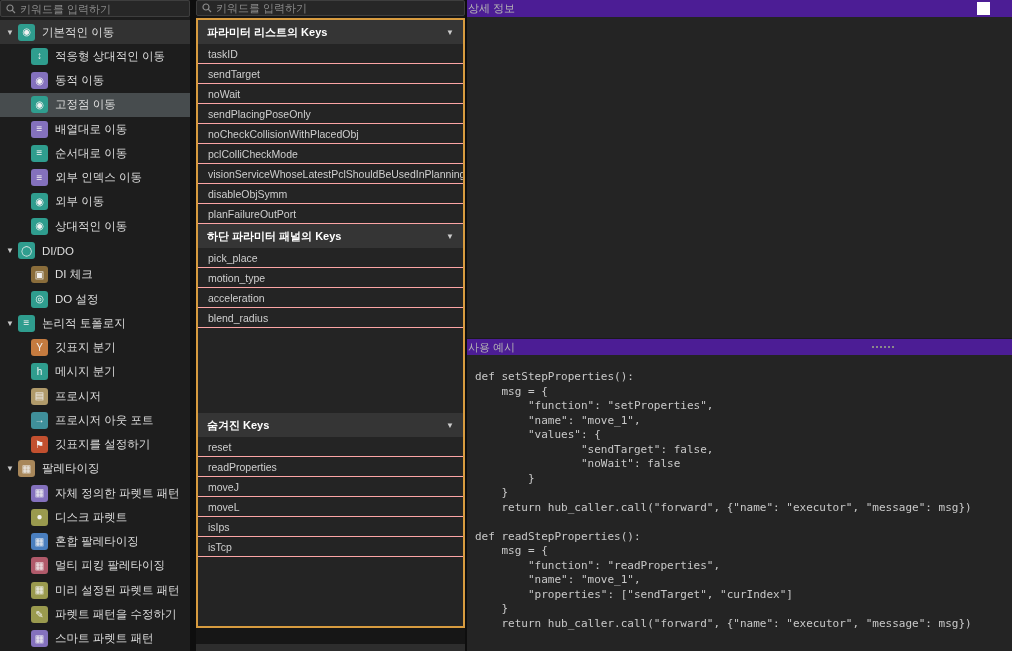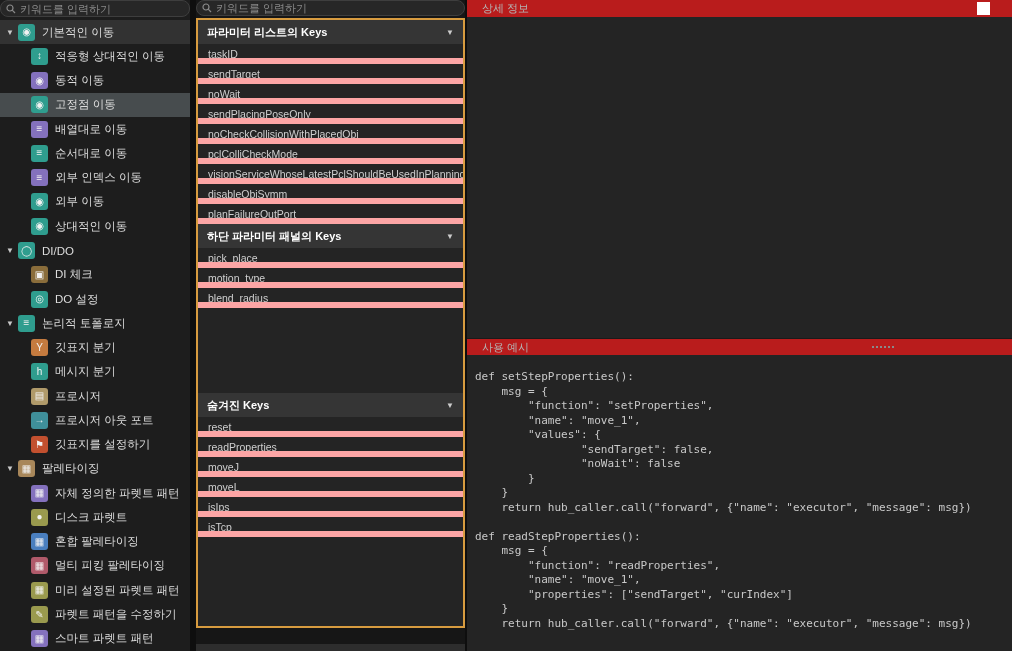--- a/index.html
+++ b/index.html
@@ -2,21 +2,21 @@
 <html><head>
 <meta charset="utf-8">
 <style>
   * { box-sizing: border-box; margin: 0; padding: 0; }
   html,body { width:1012px; height:651px; overflow:hidden; background:#0e0e0e;
               font-family:"Liberation Sans", sans-serif; }
   .app { position:relative; width:1012px; height:651px; background:#0e0e0e; }
 
   
   .searchbar { display:flex; align-items:center; gap:4px; height:17px;
-               background:#272727; border:1px solid #3e3e3e; border-radius:8px; padding:0 5px; }
+               background:#272727; border:1px solid #3e3e3e; border-radius:2px; padding:0 5px; }
   .searchbar input { flex:1; background:transparent; border:none; outline:none;
                      color:#9a9a9a; font-size:11px; font-family:"Liberation Sans",sans-serif; }
   .searchbar input::placeholder { color:#8a8a8a; }
   .mag { flex:0 0 auto; display:block; }
 
   
   .sidebar { position:absolute; left:0; top:0; width:190px; height:651px; background:#1d1d1d; }
   .sidebar .searchbar { width:190px; }
   .tree { padding-top:3px; }
   .tree-row { display:flex; align-items:center; height:24.27px; white-space:nowrap; overflow:hidden; }
@@ -33,28 +33,28 @@
   
   .middle { position:absolute; left:196px; top:0; width:269px; height:651px; background:#161616; }
   .middle .searchbar { width:269px; height:16px; }
   .keys-box { position:absolute; left:0; right:0; top:18px; bottom:23px;
               border:2px solid #d79b3f; background:#242424; overflow:hidden; }
   .keys-section:nth-child(3) { margin-top:85px; }
   .keys-header { height:22px; background:#353535; color:#ffffff; font-weight:bold; font-size:11px;
                  display:flex; align-items:center; justify-content:space-between; padding:12px 9px; }
   .chev { color:#cccccc; font-size:8px; font-weight:normal; }
   .key-item { height:20px; line-height:20px; font-size:10.5px; color:#cfcfcf;
-              padding-left:10px; border-bottom:6px solid #fca5a5; white-space:nowrap; overflow:hidden; }
+              padding-left:10px; border-bottom:1px solid #fca5a5; white-space:nowrap; overflow:hidden; }
   .mid-bottom-strip { position:absolute; left:0; right:0; bottom:0; height:7px; background:#2d2d2d; }
 
   
   .right { position:absolute; left:467px; top:0; width:545px; height:651px; background:#242424;
            display:flex; flex-direction:column; }
-  .panel-header { height:17px; background:#b91c1c; color:#b5b5b5; font-size:11px;
-                  display:flex; align-items:center; padding-left:15px; position:relative;
+  .panel-header { height:17px; background:#4c1d95; color:#b5b5b5; font-size:11px;
+                  display:flex; align-items:center; padding-left:1px; position:relative;
                   flex:0 0 auto; }
   .corner-btn { position:absolute; right:22px; top:2px; width:13px; height:13px; background:#ffffff; }
   .detail-body { height:322px; flex:0 0 auto; background:#242424; border-bottom:1px solid #1a1a1a; }
   .usage-header { height:16px; }
   .grip { position:absolute; left:405px; top:7px; width:22px; border-top:2px dotted #8a8a8a; }
   .code { flex:1; background:#242424; color:#c9c9c9; font-family:"DejaVu Sans Mono", monospace;
           font-size:11px; line-height:14.5px; padding:5px 0 0 8px; overflow:hidden;margin-top:10px; }
 </style>
 </head>
 <body>
@@ -205,20 +205,21 @@
           <div class="key-item">disableObjSymm</div>
           <div class="key-item">planFailureOutPort</div>
         </div>
         <div class="keys-section">
           <div class="keys-header">
             <span class="ktitle">하단 파라미터 패널의 Keys</span>
             <span class="chev">▼</span>
           </div>
           <div class="key-item">pick_place</div>
           <div class="key-item">motion_type</div>
+          <div class="key-item">acceleration</div>
           <div class="key-item">blend_radius</div>
         </div>
         <div class="keys-section">
           <div class="keys-header">
             <span class="ktitle">숨겨진 Keys</span>
             <span class="chev">▼</span>
           </div>
           <div class="key-item">reset</div>
           <div class="key-item">readProperties</div>
           <div class="key-item">moveJ</div>

